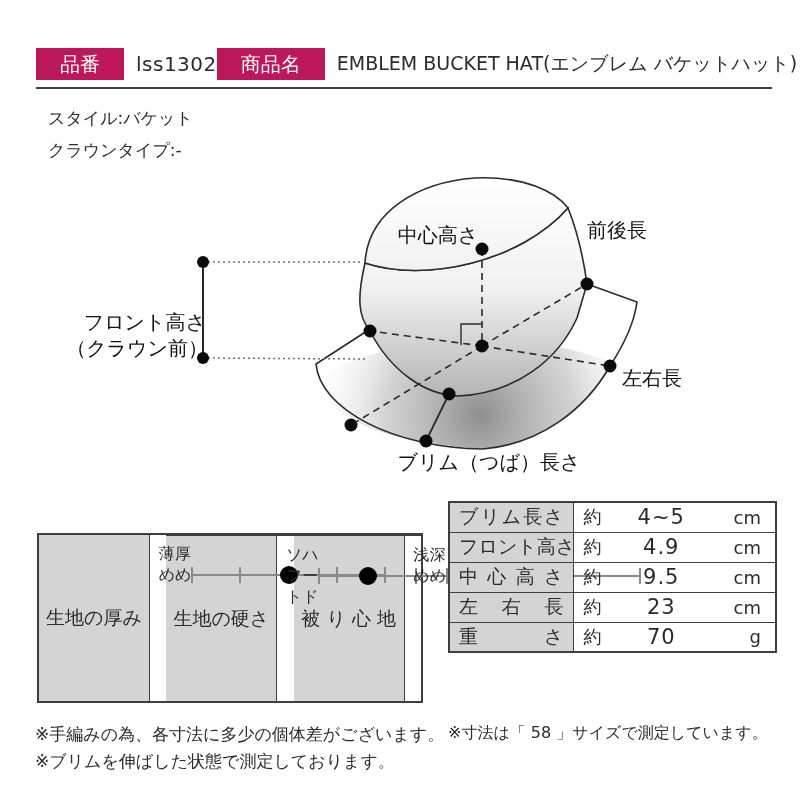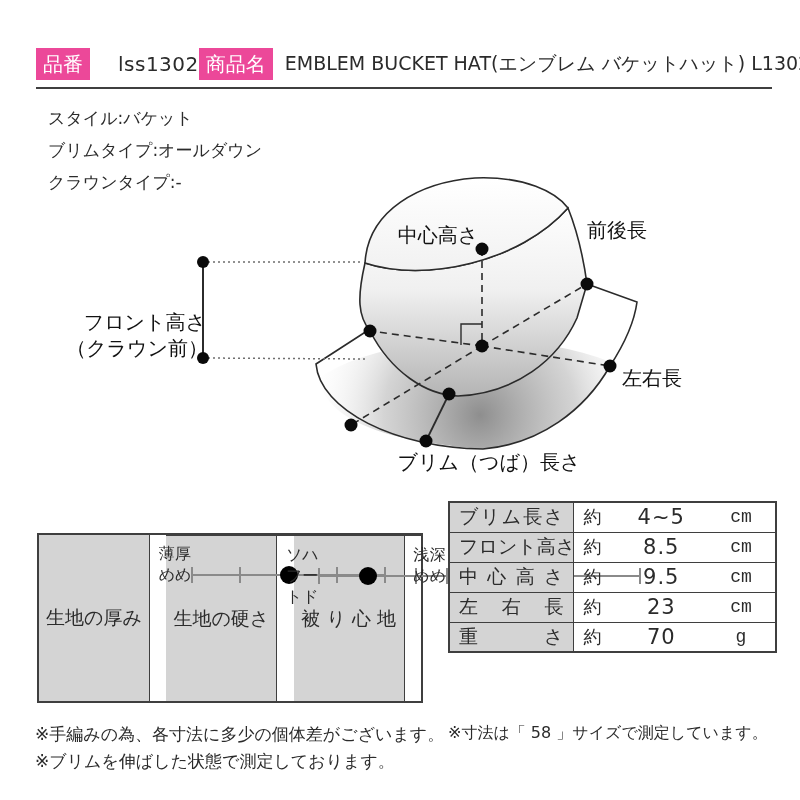--- a/index.html
+++ b/index.html
@@ -7,24 +7,24 @@
     position:relative;width:800px;height:800px;background:#ffffff;overflow:hidden;
     font-family:"DejaVu Sans","Liberation Sans",sans-serif;color:#2b2b2b;
   }
   
   .hdr{
     position:absolute;left:36px;top:48px;width:736px;
     display:flex;align-items:center;
     border-bottom:2px solid #3f3f3f;padding-bottom:7px;
   }
   .tag{
-    display:inline-block;background:#ec4899;color:#fff;
-    font-size:20px;line-height:32px;padding:0 7px;white-space:nowrap;
-  }
-  .itemno{margin-left:28px;font-size:20px;width:102px;letter-spacing:.5px;}
+    display:inline-block;background:#be185d;color:#fff;
+    font-size:20px;line-height:32px;padding:0 24px;white-space:nowrap;
+  }
+  .itemno{margin-left:12px;font-size:20px;width:102px;letter-spacing:.5px;}
   .prodname{margin-left:12px;font-size:19px;white-space:nowrap;}
   
   .styleinfo{position:absolute;left:48px;top:102px;font-size:17px;line-height:32px;}
   
   .diagram{position:absolute;left:0;top:0;width:800px;height:800px;}
   .diagram text{font-size:20px;fill:#111;font-family:"DejaVu Sans","Liberation Sans",sans-serif;}
   
   .ftable{
     position:absolute;left:37px;top:533px;width:386px;height:170px;
     border:2px solid #3f3f3f;box-sizing:border-box;
@@ -53,40 +53,39 @@
   .mtable td{border:1.5px solid #3f3f3f;height:30px;box-sizing:border-box;margin-top:44px;}
   .mtable{border:2px solid #3f3f3f;}
   .ml{
     width:124px;background:#d4d4d4;font-size:19px;padding:0 9px;
     text-align:justify;text-align-last:justify;white-space:nowrap;overflow:hidden;
   }
   .mv{padding:0 14px 0 10px;}
   .mvwrap{display:flex;align-items:center;}
   .approx{font-size:18px;}
   .val{flex:1;text-align:center;font-size:21px;letter-spacing:1px;}
-  .unit{width:40px;text-align:center;font-size:18px;font-family:Liberation Mono, monospace;}
+  .unit{width:40px;text-align:right;font-size:18px;}
   
   .fnl{position:absolute;left:35px;top:721px;font-size:17px;line-height:27px;white-space:nowrap;}
   .fnr{position:absolute;left:448px;top:723px;font-size:16px;white-space:nowrap;}
 </style>
 </head>
 <body>
 
 <div class="page">
 
   <div class="hdr">
     <span class="tag">品番</span>
     <span class="itemno">lss1302</span>
     <span class="tag">商品名</span>
     <span class="prodname">EMBLEM BUCKET HAT(エンブレム バケットハット) L1302</span>
   </div>
 
   <div class="styleinfo">
     <div>スタイル:バケット</div>
-    <div>ブリムタイプ:オールダウン</div>
     <div>クラウンタイプ:-</div>
   </div>
 
   <svg class="diagram" viewBox="0 0 800 800">
     <defs>
       <linearGradient id="crownGrad" x1="0" y1="200" x2="0" y2="400" gradientUnits="userSpaceOnUse">
         <stop offset="0" stop-color="#ffffff"></stop>
         <stop offset="0.45" stop-color="#f0f0f0"></stop>
         <stop offset="1" stop-color="#b2b2b2"></stop>
       </linearGradient>
@@ -221,21 +220,21 @@
           <span class="val">4~5</span>
           <span class="unit">cm</span>
         </div>
           </td>
       </tr>
       <tr>
         <td class="ml">フロント高さ</td>
         <td class="mv">
             <div class="mvwrap">
           <span class="approx">約</span>
-          <span class="val">8.5</span>
+          <span class="val">4.9</span>
           <span class="unit">cm</span>
         </div>
           </td>
       </tr>
       <tr>
         <td class="ml">中 心 高 さ</td>
         <td class="mv">
             <div class="mvwrap">
           <span class="approx">約</span>
           <span class="val">9.5</span>

